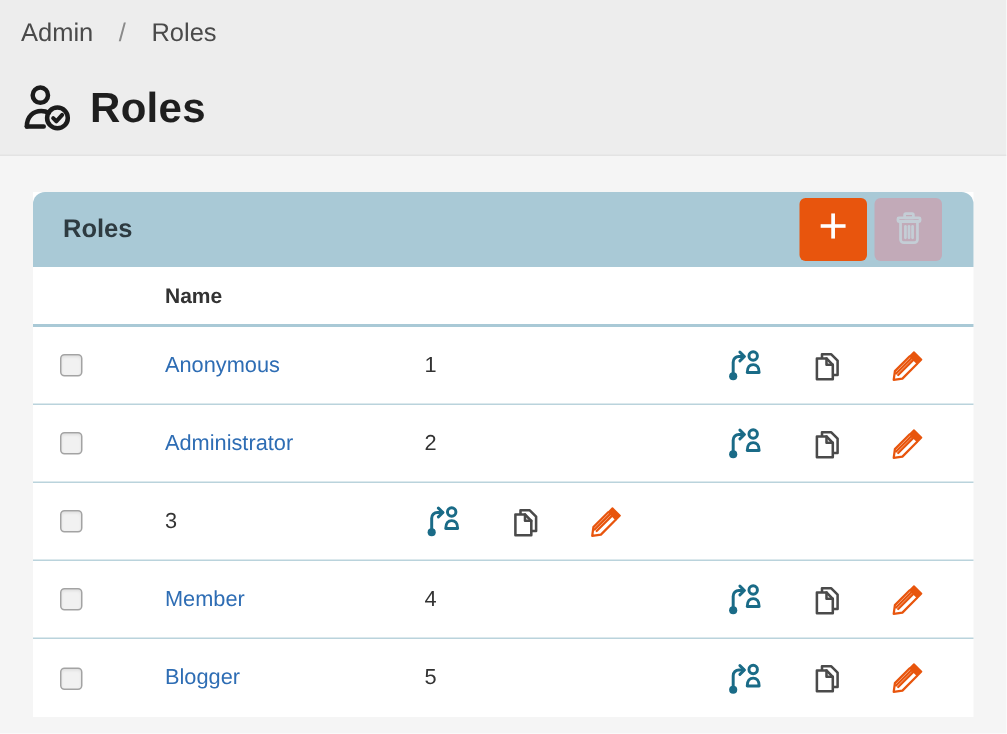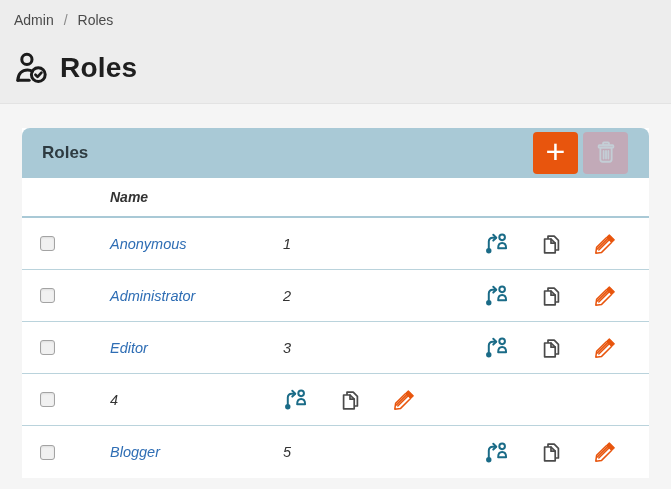--- a/index.html
+++ b/index.html
@@ -10,25 +10,25 @@
     color: #333;
   }
   
   .top-band {
     background: #ededed;
     height: 104px;
     padding: 12px 14px 0 14px;
     border-bottom: 1px solid #e3e3e3;
   }
   .breadcrumb {
-    font-size: 14px;
+    font-size: 17px;
     color: #4a4a4a;
     display: flex;
     align-items: center;
-    gap: 10px;
+    gap: 17px;
   }
   .breadcrumb .crumb { color: #4a4a4a; text-decoration: none; cursor: pointer; }
   .breadcrumb .sep { color: #8a8a8a; }
   .title-row {
     display: flex;
     align-items: center;
     gap: 10px;
     margin-top: 22px;
   }
   .title-row h1 {
@@ -81,21 +81,21 @@
     font-weight: 300;
     line-height: 1;
     padding-bottom: 4px;
   }
   .btn-delete {
     background: #c2aab8;
     cursor: default;
   }
 
   
-  .roles-table { width: 100%; font-style: italic; }
+  .roles-table { width: 100%; }
   .t-head {
     display: grid;
     grid-template-columns: 88px 173px 1fr auto;
     align-items: center;
     height: 40px;
     border-bottom: 2px solid #a9c9d6;
     font-size: 14px;
     font-weight: 700;
     color: #333;
   }
@@ -273,23 +273,20 @@
           </svg>
         </span>
       </button>
     </div>
   </div>
 
   <div class="t-row">
     <div class="cell-check">
       <div class="checkbox"></div>
     </div>
-    <div class="cell-name">
-      <a>Editor</a>
-    </div>
     <div class="cell-id">3</div>
     <div class="cell-actions">
       <button class="icon-btn">
         <span>
           <svg width="25" height="25" viewBox="0 0 24 24" fill="none" stroke="#1a6b87" stroke-width="1.9" stroke-linecap="round" stroke-linejoin="round">
             <circle cx="4.6" cy="19" r="2.6" fill="#1a6b87" stroke="none"></circle>
             <path d="M4.6 17 V10 a3.6 3.6 0 0 1 3.6 -3.6 h3.2"></path>
             <polyline points="8.9,3.6 11.8,6.4 8.9,9.2"></polyline>
             <circle cx="17.4" cy="6.1" r="2.7"></circle>
             <path d="M13.6 16.6 c0-3.4 1.7-5 3.8-5 c2.1 0 3.8 1.6 3.8 5 z"></path>
@@ -315,20 +312,23 @@
           </svg>
         </span>
       </button>
     </div>
   </div>
 
   <div class="t-row">
     <div class="cell-check">
       <div class="checkbox"></div>
     </div>
+    <div class="cell-name">
+      <a>Member</a>
+    </div>
     <div class="cell-id">4</div>
     <div class="cell-actions">
       <button class="icon-btn">
         <span>
           <svg width="25" height="25" viewBox="0 0 24 24" fill="none" stroke="#1a6b87" stroke-width="1.9" stroke-linecap="round" stroke-linejoin="round">
             <circle cx="4.6" cy="19" r="2.6" fill="#1a6b87" stroke="none"></circle>
             <path d="M4.6 17 V10 a3.6 3.6 0 0 1 3.6 -3.6 h3.2"></path>
             <polyline points="8.9,3.6 11.8,6.4 8.9,9.2"></polyline>
             <circle cx="17.4" cy="6.1" r="2.7"></circle>
             <path d="M13.6 16.6 c0-3.4 1.7-5 3.8-5 c2.1 0 3.8 1.6 3.8 5 z"></path>

